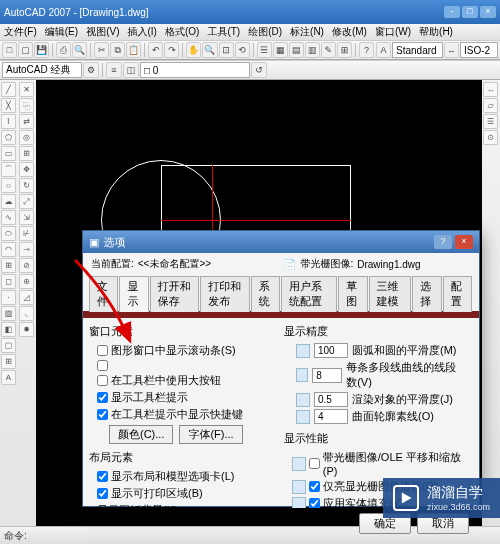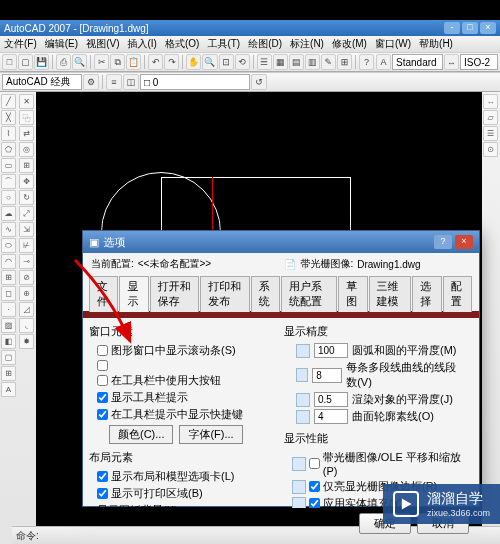--- a/index.html
+++ b/index.html
@@ -1,19 +1,19 @@
 <!DOCTYPE html>
 <html><head>
 <meta charset="utf-8">
 <style>
 * { box-sizing: border-box; margin: 0; padding: 0; font-family: "SimSun", "Microsoft YaHei", Arial, sans-serif; }
 body { width: 500px; height: 544px; overflow: hidden; background: #000; position: relative; font-size: 11px; }
 
 
-.titlebar { height: 16px; background: linear-gradient(#4a8cd6, #2b6cb8); color: #fff; display: flex; align-items: center; padding: 0 4px; font-size: 10px; margin-top: 20px; }
+.titlebar { height: 24px; background: linear-gradient(#4a8cd6, #2b6cb8); color: #fff; display: flex; align-items: center; padding: 0 4px; font-size: 10px; }
 .titlebar .title { flex: 1; }
 .winbtns { display: flex; gap: 2px; }
 .winbtns span { width: 16px; height: 12px; background: #7ab0e6; border-radius: 2px; display: inline-block; text-align: center; line-height: 11px; font-size: 9px; }
 
 
 .menubar { height: 16px; background: linear-gradient(#f5f5f5, #e0e0e0); display: flex; align-items: center; padding: 0 4px; font-size: 10px; color: #000; gap: 8px; }
 
 
 .toolbar { height: 20px; background: linear-gradient(#f8f8f8, #e6e6e6); border-top: 1px solid #ccc; border-bottom: 1px solid #aaa; display: flex; align-items: center; padding: 0 2px; gap: 1px; }
 .tbtn { width: 16px; height: 16px; background: #f0f0f0; border: 1px solid #ccc; border-radius: 2px; display: inline-flex; align-items: center; justify-content: center; font-size: 9px; color: #444; }
@@ -59,26 +59,26 @@
 .smbtn { border: 1px solid #888; background: #f0f0f0; padding: 1px 8px; font-size: 11px; }
 
 .right-line { display: flex; align-items: center; gap: 4px; padding: 1px 12px; }
 .spin { width: 34px; height: 15px; border: 1px solid #999; background: #fff; display: inline-flex; align-items: center; padding: 0 3px; font-size: 10px; }
 .ricon { width: 14px; height: 14px; background: #d8e8f8; border: 1px solid #9bc; display: inline-block; }
 
 .dlg-foot { display: flex; justify-content: flex-end; gap: 6px; padding: 5px 10px; }
 .dlgbtn { border: 1px solid #888; background: linear-gradient(#fdfdfd,#e6e6e6); padding: 2px 14px; font-size: 11px; border-radius: 2px; }
 
 
-.watermark { position: absolute; right: 0; bottom: 20px; background: rgba(33,76,140,.92); color: #fff; padding: 6px 10px; display: flex; align-items: center; gap: 8px; font-size: 14px; z-index: 50; }
+.watermark { position: absolute; right: 0; bottom: 26px; background: rgba(33,76,140,.92); color: #fff; padding: 6px 10px; display: flex; align-items: center; gap: 8px; font-size: 14px; z-index: 50; }
 .wm-logo { width: 26px; height: 26px; border: 2px solid #fff; border-radius: 4px; display: flex; align-items: center; justify-content: center; }
 .wm-logo svg { width: 14px; height: 14px; }
 .wm-text .sub { font-size: 9px; opacity: .85; }
 
-.statusbar { position: absolute; bottom: 0; left: 12px; right: 0; height: 18px; background: linear-gradient(#f3f3f3,#dedede); border-top: 1px solid #bbb; display: flex; align-items: center; font-size: 10px; color: #333; padding: 0 4px; gap: 6px; z-index: 5; }
+.statusbar { position: absolute; bottom: 0; left: 0; right: 0; height: 18px; background: linear-gradient(#f3f3f3,#dedede); border-top: 1px solid #bbb; display: flex; align-items: center; font-size: 10px; color: #333; padding: 0 4px; gap: 6px; z-index: 5; }
 </style>
 </head>
 <body>
 
 <div class="titlebar">
   <span class="title">AutoCAD 2007 - [Drawing1.dwg]</span>
   <div class="winbtns">
     <span>-</span>
     <span>□</span>
     <span>×</span>

